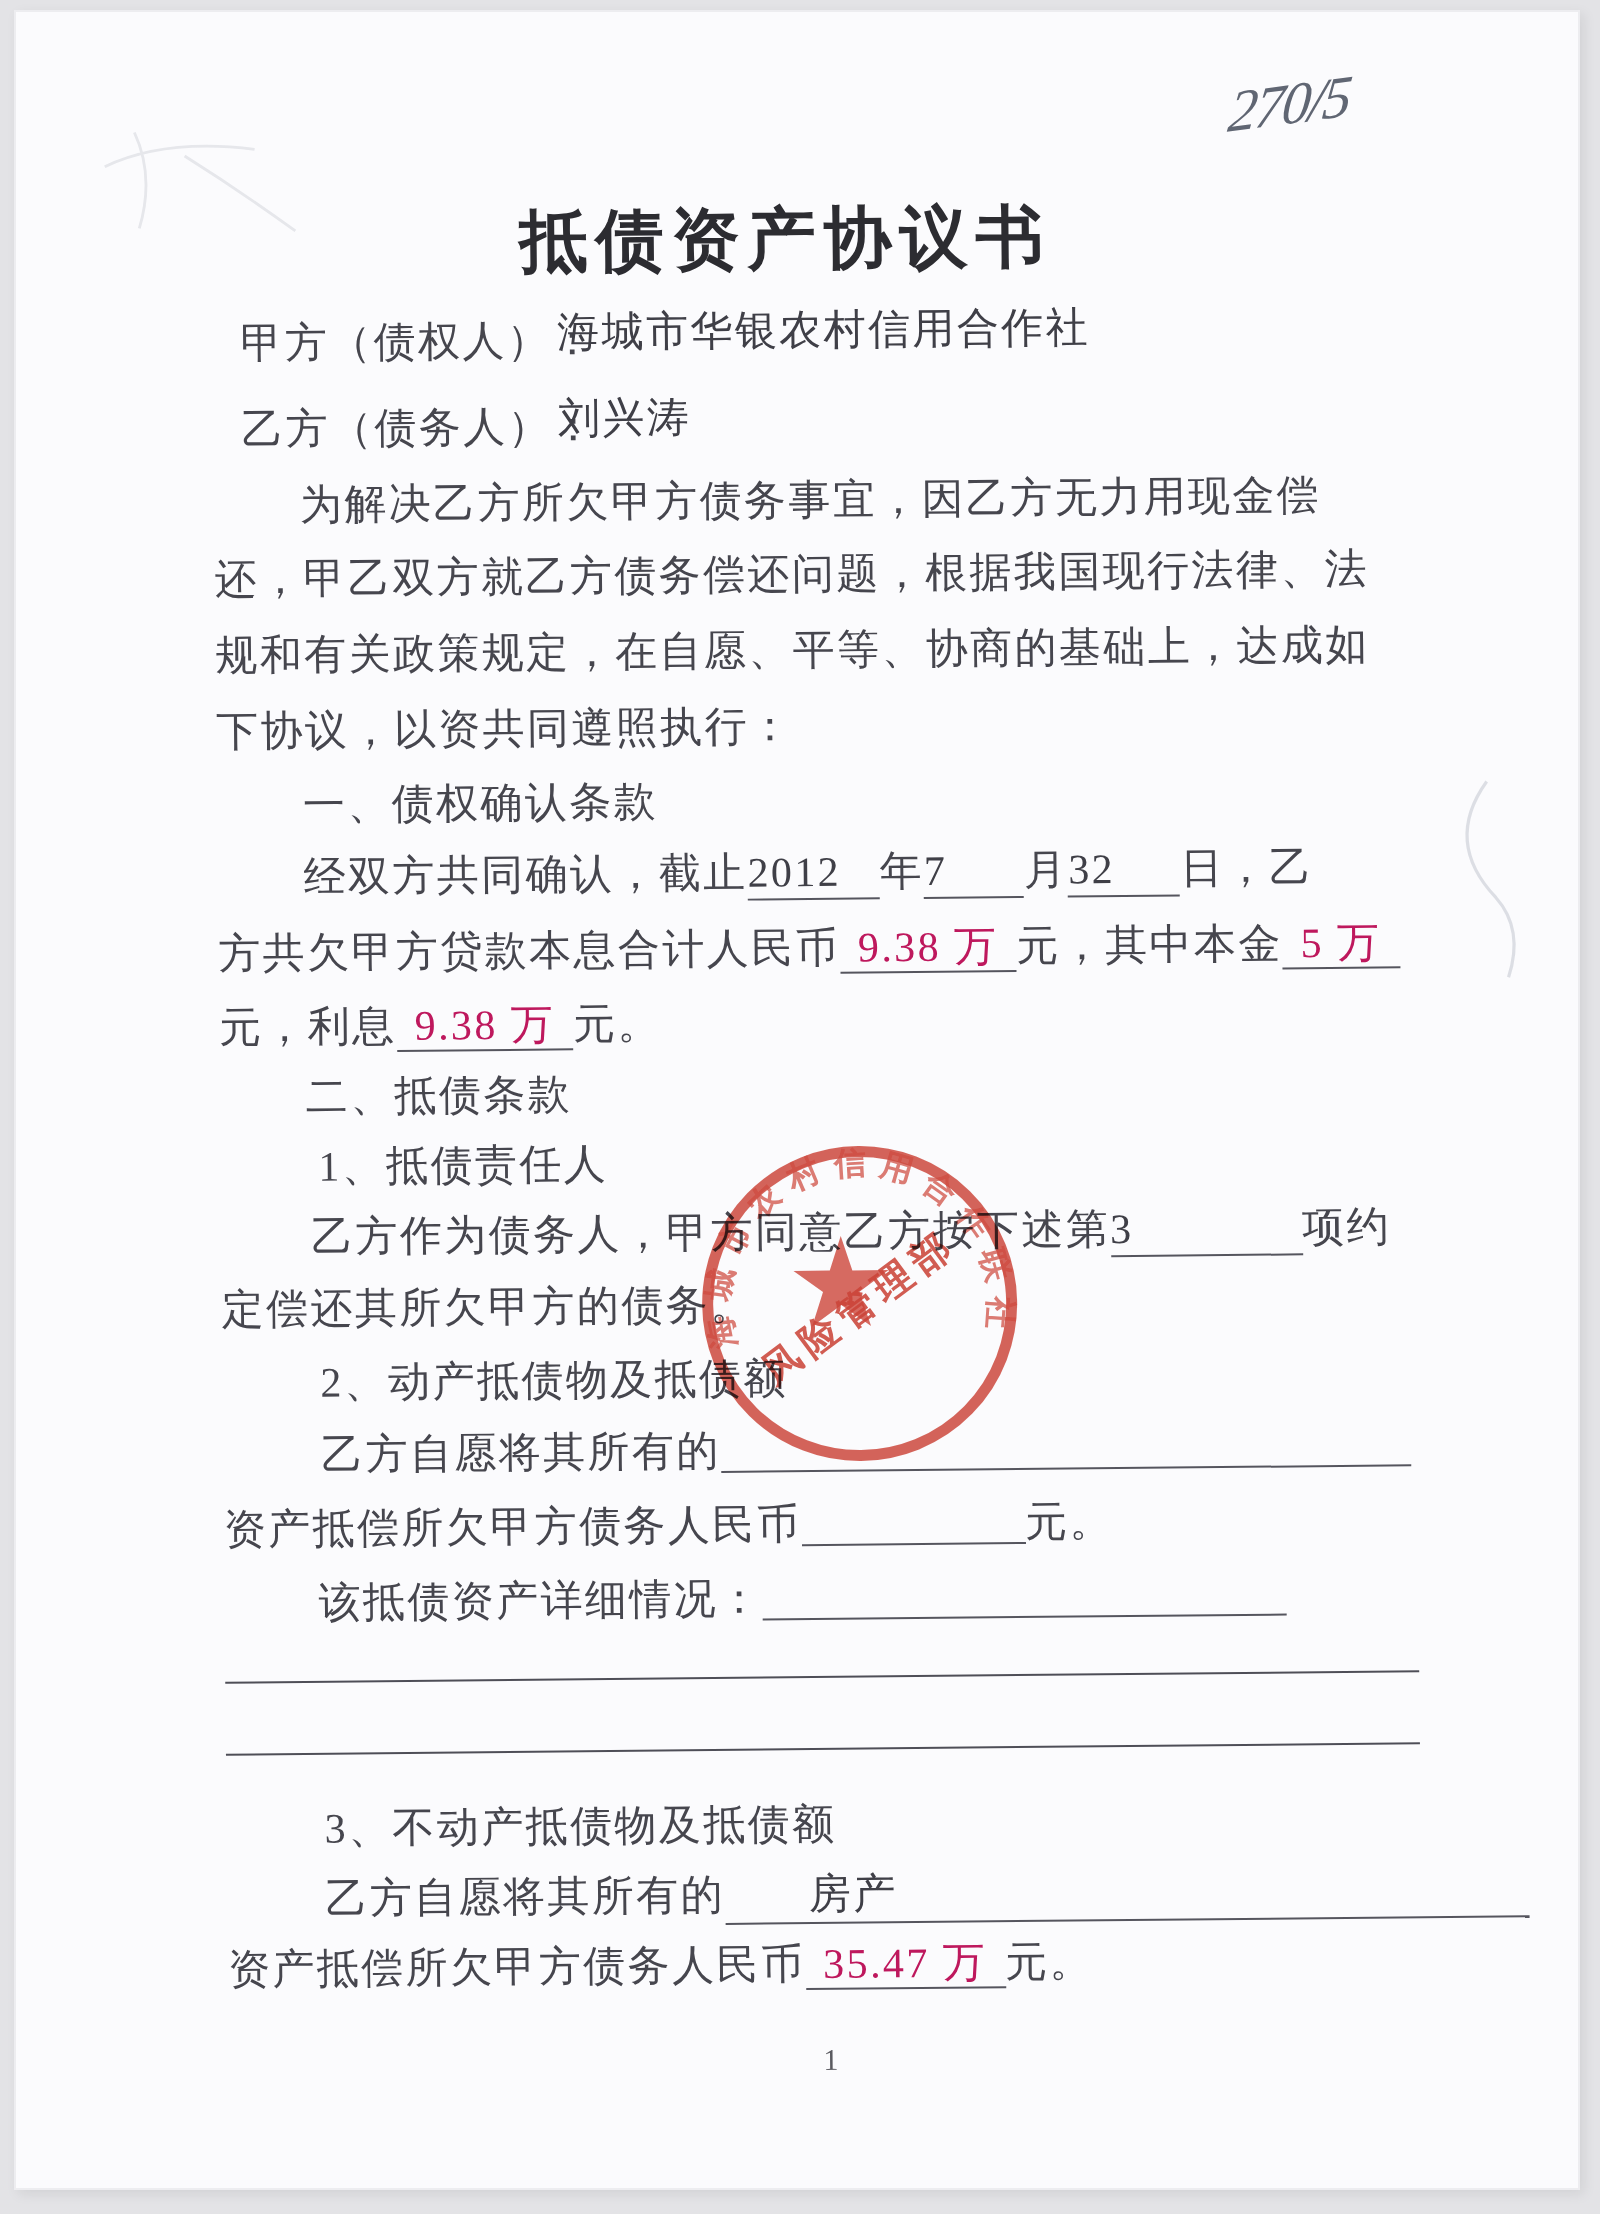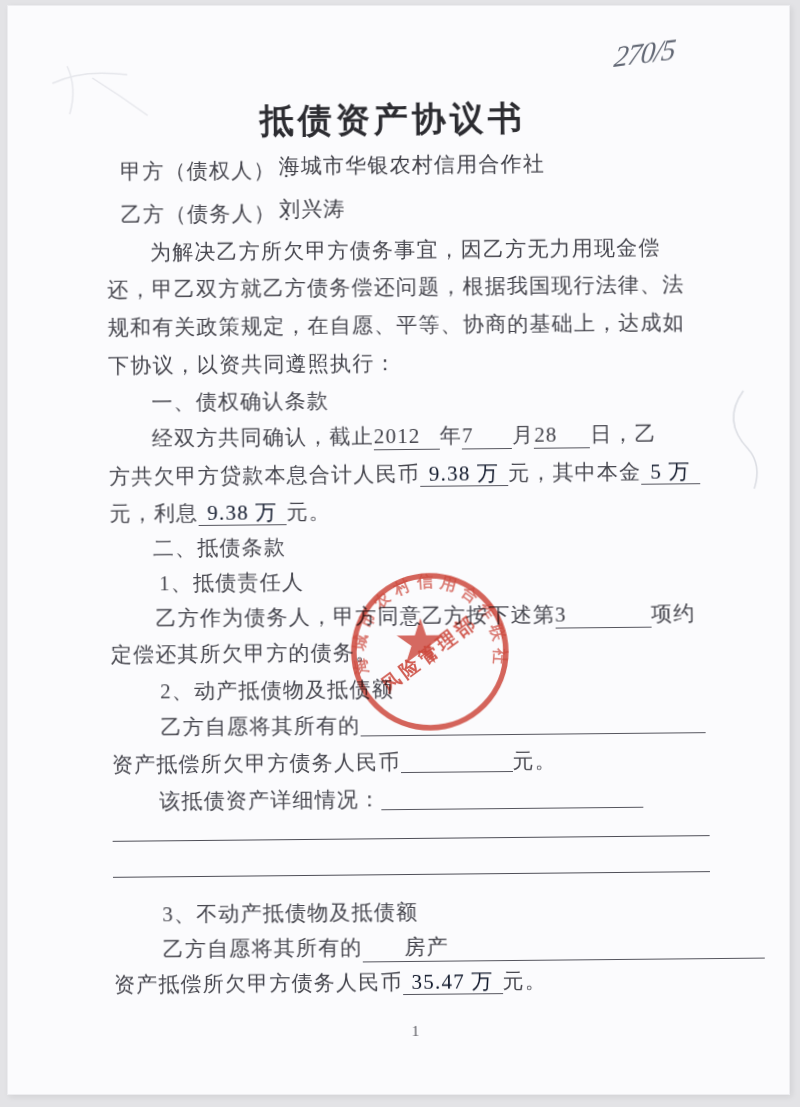--- a/index.html
+++ b/index.html
@@ -24,21 +24,21 @@
   .title{
     position:absolute;top:92px;left:90px;width:600px;
     text-align:center;font-size:34px;font-weight:bold;color:#2c2c31;
     letter-spacing:4px;
   }
   .line{position:absolute;white-space:nowrap;}
   .plabel{display:inline-block;width:148px;}
   .pval{position:relative;top:-4px;margin-left:4px;color:#3f3f47;}
   .uval{
     border-bottom:1.6px solid #55555e;
-    padding:0 9px;color:#0f172a;
+    padding:0 9px;color:#be185d;
   }
   .blank{
     display:inline-block;text-align:left;
     border-bottom:1.6px solid #55555e;color:#3f3f47;
   }
   .blank-empty{
     display:inline-block;height:1em;vertical-align:-4px;
     border-bottom:1.6px solid #55555e;
   }
   .hr{position:absolute;height:0;border-bottom:1.6px solid #4e4e57;}
@@ -93,21 +93,21 @@
       <span class="pval">刘兴涛</span>
     </div>
 
     <div class="line" style="top:231px;left:146px">为解决乙方所欠甲方债务事宜，因乙方无力用现金偿</div>
     <div class="line" style="top:268px;left:103px">还，甲乙双方就乙方债务偿还问题，根据我国现行法律、法</div>
     <div class="line" style="top:306px;left:103px">规和有关政策规定，在自愿、平等、协商的基础上，达成如</div>
     <div class="line" style="top:344px;left:103px">下协议，以资共同遵照执行：</div>
 
     <div class="line" style="top:381px;left:146px">一、债权确认条款</div>
     <div class="line" style="top:417px;left:146px">
-      <span>经双方共同确认，截止</span><span class="blank" style="width:66px">2012</span><span>年</span><span class="blank" style="width:50px">7</span><span>月</span><span class="blank" style="width:56px">28</span><span>日，乙</span>
+      <span>经双方共同确认，截止</span><span class="blank" style="width:66px">2012</span><span>年</span><span class="blank" style="width:50px">7</span><span>月</span><span class="blank" style="width:56px">32</span><span>日，乙</span>
     </div>
     <div class="line" style="top:455px;left:103px">
       <span>方共欠甲方贷款本息合计人民币</span><span class="uval">9.38 万</span><span>元，其中本金</span><span class="uval">5 万</span>
     </div>
     <div class="line" style="top:492px;left:103px">
       <span>元，利息</span><span class="uval">9.38 万</span><span>元。</span>
     </div>
 
     <div class="line" style="top:527px;left:146px">二、抵债条款</div>
     <div class="line" style="top:562px;left:152px">1、抵债责任人</div>

